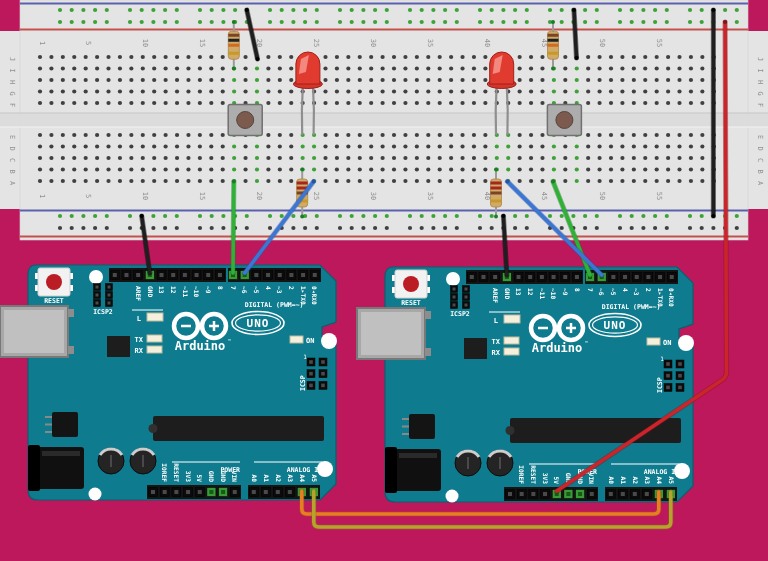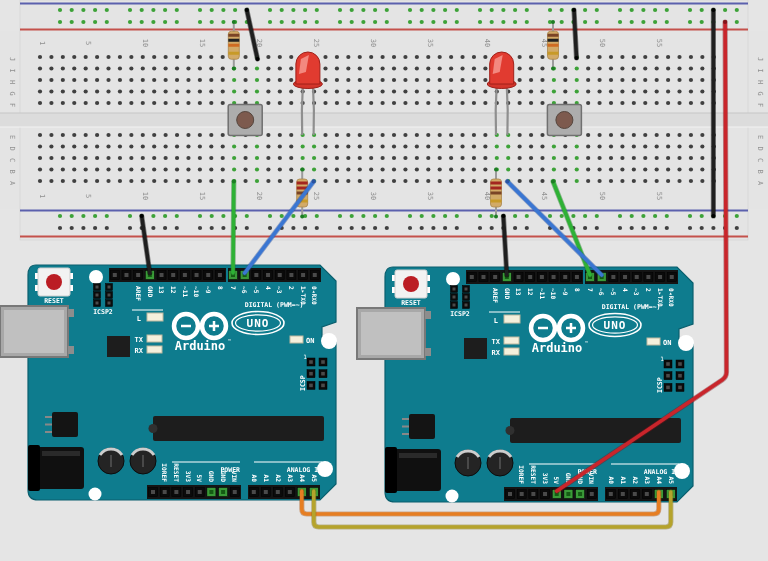--- a/index.html
+++ b/index.html
@@ -1,16 +1,16 @@
 <!DOCTYPE html>
 <html><head>
 <meta charset="utf-8">
 <style>
   html,body{margin:0;padding:0;background:#fff;}
-  #stage{position:relative;width:768px;height:561px;background:#e5e5e5;overflow:hidden;
+  #stage{position:relative;width:768px;height:561px;background:#be185d;overflow:hidden;
          font-family:"DejaVu Sans Mono","Liberation Mono",monospace;}
   svg{display:block}
   text{user-select:none}
 </style>
 </head>
 <body>
 
 <div id="stage">
   <svg id="canvas" width="768" height="561" viewBox="0 0 768 561" xmlns="http://www.w3.org/2000/svg">
       <g>

